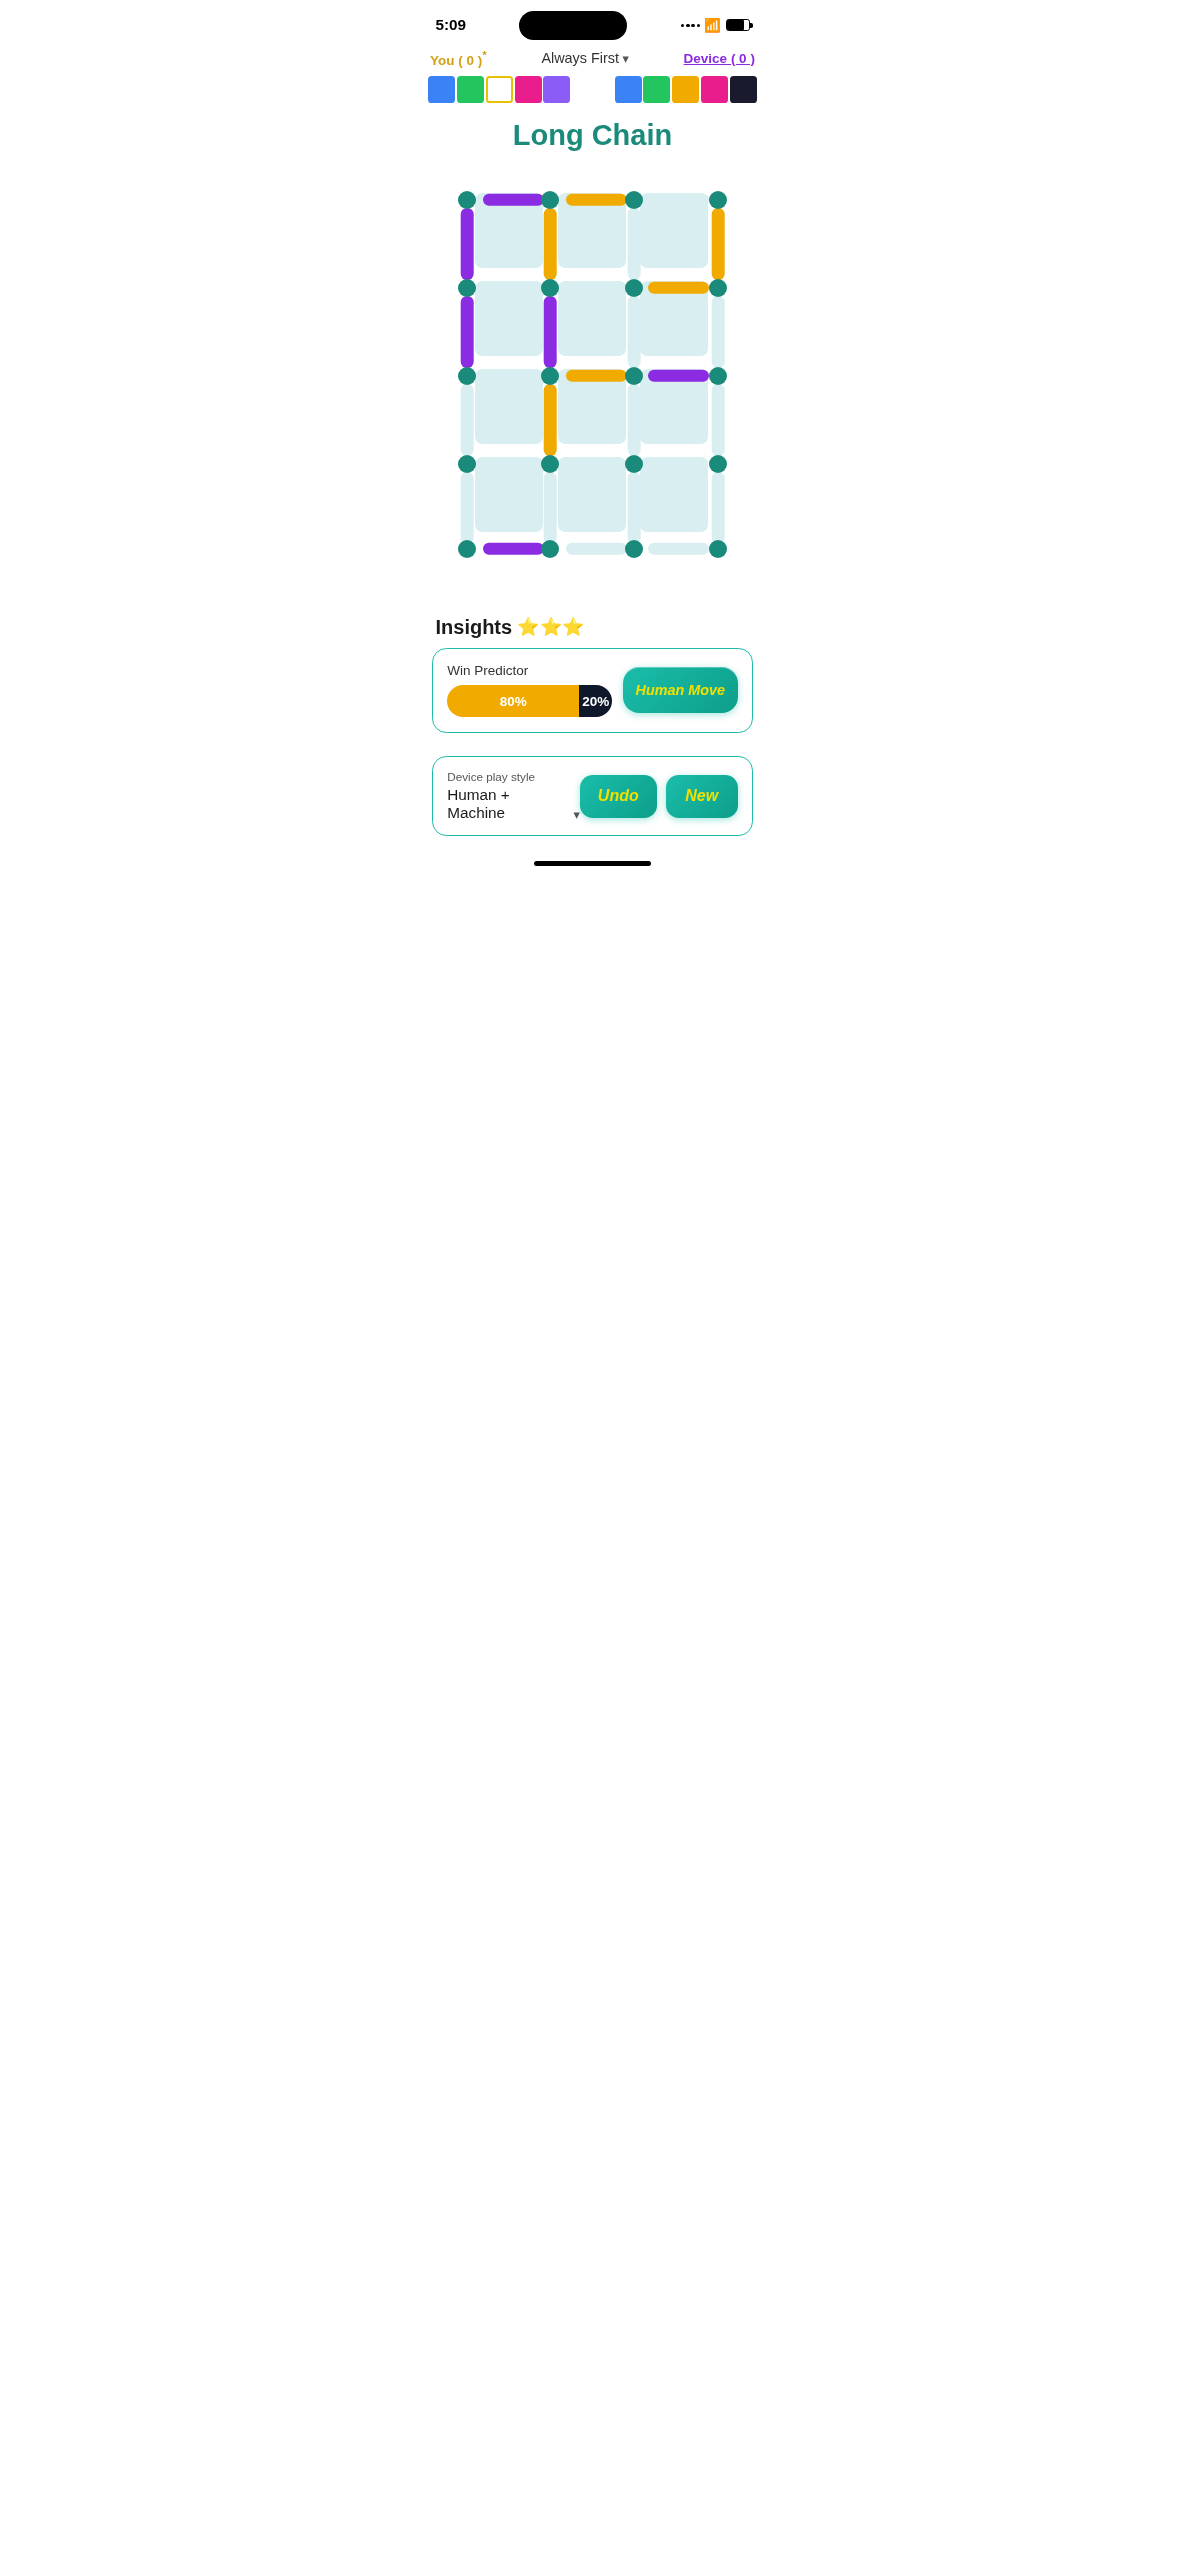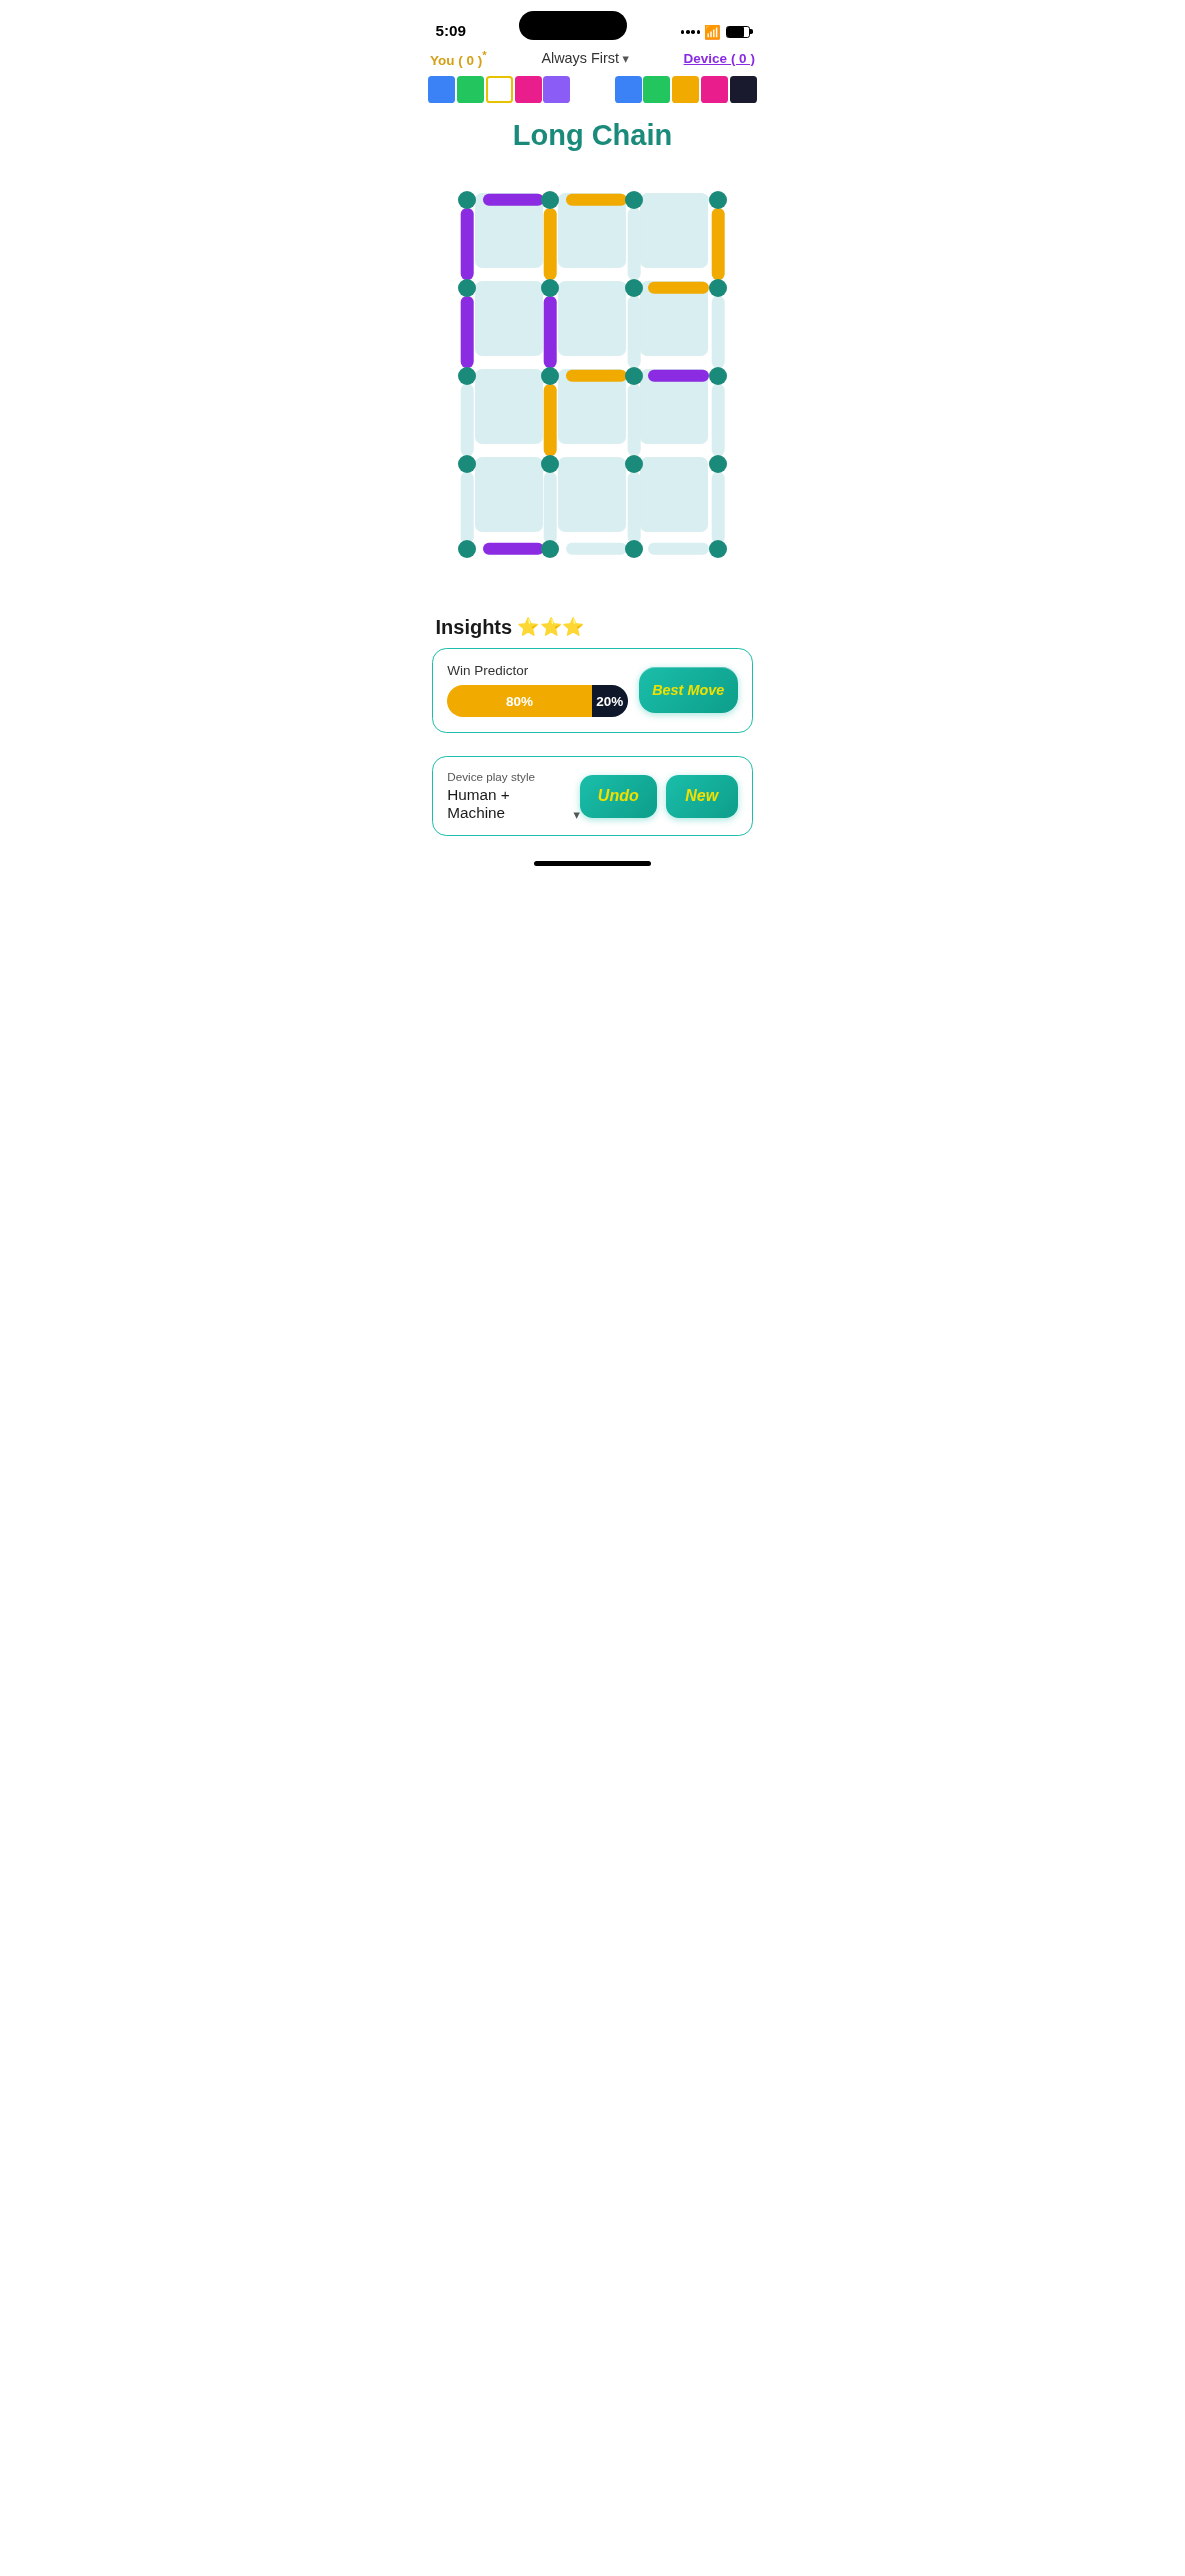--- a/index.html
+++ b/index.html
@@ -9,21 +9,21 @@
       width: 350px;
       min-height: 758px;
       margin: 0 auto;
       overflow-x: hidden;
       position: relative;
     }
 
     
     .status-bar {
       display: flex;
-      align-items: flex-end;
+      align-items: center;
       justify-content: space-between;
       padding: 10.8px 18px 3.6px;
       font-size: 15.3px;
       font-weight: 600;
     }
     .status-time { font-weight: 700; font-size: 15.3px; }
     .dynamic-island {
       background: #000;
       border-radius: 18px;
       width: 108px;
@@ -474,21 +474,21 @@
   </div>
 
   <div class="predictor-card">
     <div class="predictor-left">
       <div class="predictor-label">Win Predictor</div>
       <div class="progress-bar">
         <div class="progress-fill-yellow">80%</div>
         <div class="progress-fill-purple">20%</div>
       </div>
     </div>
-    <button class="best-move-btn">Best Move</button>
+    <button class="best-move-btn">Human Move</button>
   </div>
 
 </div>
 
 <div class="bottom-panel">
   <div class="play-style-left">
     <div class="play-style-label">Device play style</div>
     <div class="play-style-value-row">
       <span class="play-style-value">Human + Machine</span>
       <span class="chevron">▾</span>

